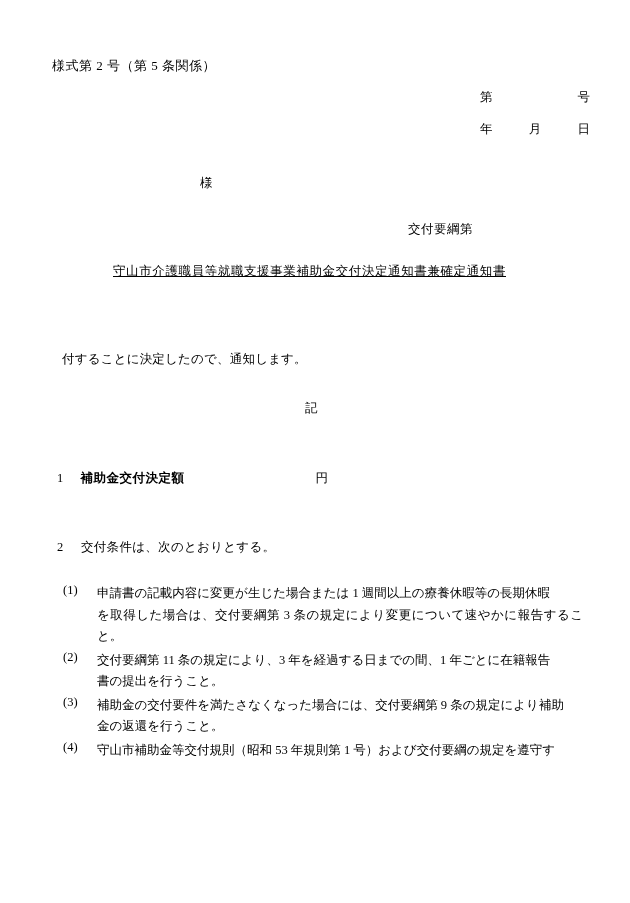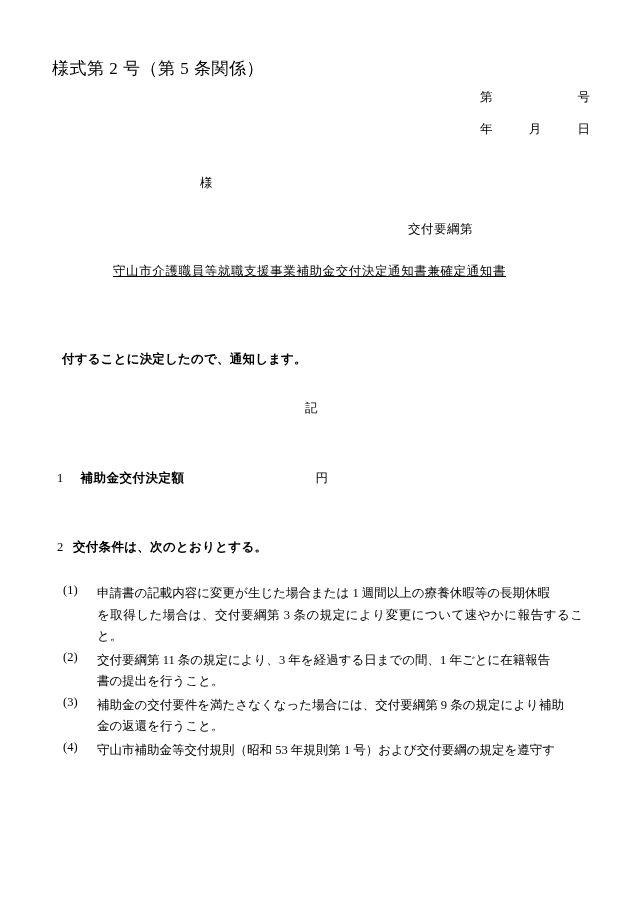--- a/index.html
+++ b/index.html
@@ -19,21 +19,21 @@
     position: relative;
     width: 630px;
     height: 903px;
     box-sizing: border-box;
     padding: 0;
   }
   .form-no {
     position: absolute;
     left: 52px;
     top: 57px;
-    font-size: 17px;
+    font-size: 13px;
     letter-spacing: 0.5px;
   }
   .doc-number {
     position: absolute;
     left: 480px;
     top: 89px;
     font-size: 12.5px;
     width: 110px;
     display: flex;
     justify-content: space-between;
@@ -77,21 +77,20 @@
     letter-spacing: 0.2px;
   }
   .body-line1 .gap-a { display: inline-block; width: 36px; }
   .body-line1 .gap-b { display: inline-block; width: 36px; }
   .body-line2 {
     position: absolute;
     left: 62px;
     top: 351px;
     font-size: 12.5px;
     letter-spacing: 0.2px;
-    font-weight: bold;
   }
   .ki {
     position: absolute;
     left: 305px;
     top: 400px;
     font-size: 12.5px;
   }
   .item1 {
     position: absolute;
     left: 57px;
@@ -166,21 +165,21 @@
   <div class="ki">記</div>
 
   <div class="item1">
     <span>1</span>
     <span class="label" style="margin-left:14px;">補助金交付決定額</span>
     <span class="amount-unit">円</span>
   </div>
 
   <div class="item2">
     <span>2</span>
-    <span style="margin-left:6px;font-weight:bold;">交付条件は、次のとおりとする。</span>
+    <span style="margin-left:14px;">交付条件は、次のとおりとする。</span>
   </div>
 
   <div class="conditions">
 
     <div class="cond">
       <div class="num">(1)</div>
       <div class="text">
         <span class="ind">申請書の記載内容に変更が生じた場合または 1 週間以上の療養休暇等の長期休暇</span>
         <span class="ind">を取得した場合は、交付要綱第 3 条の規定により変更について速やかに報告すること。</span>
       </div>

